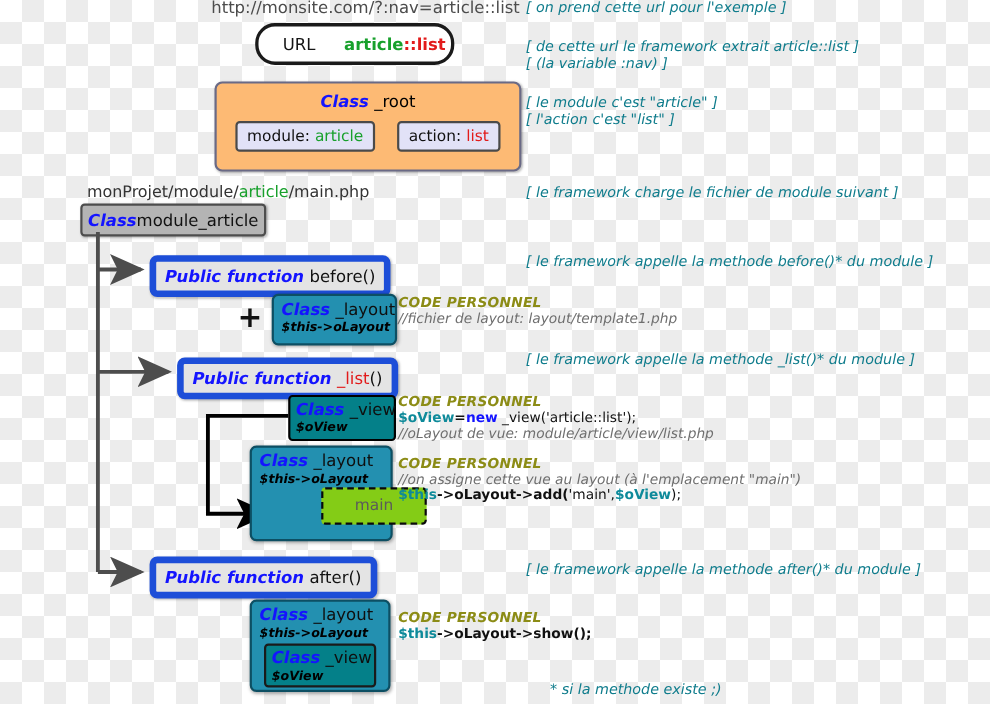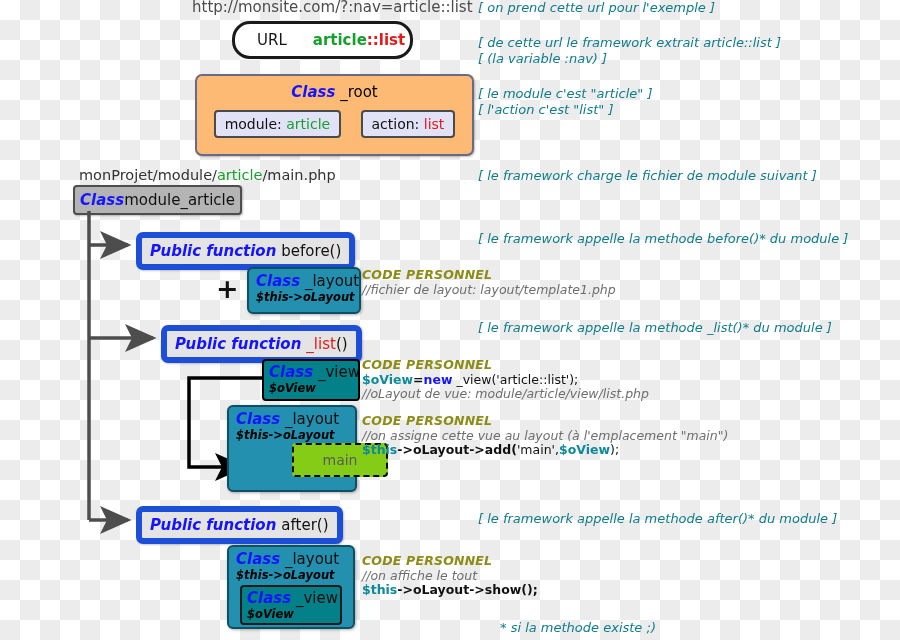--- a/index.html
+++ b/index.html
@@ -231,21 +231,20 @@
 </div>
 
 <div class="abs code" id="code3">
   <div class="hdr">CODE PERSONNEL</div>
   <div class="cmt">//on assigne cette vue au layout (à l'emplacement "main")</div>
   <div><span class="var">$this</span><span class="op">-&gt;oLayout-&gt;add(</span><span class="pl">'main'</span><span class="pl">,</span><span class="var">$oView</span><span class="pl">);</span></div>
 </div>
 
 <div class="abs code" id="code4">
   <div class="hdr">CODE PERSONNEL</div>
-  <div class="cmt">//on affiche le tout</div>
   <div><span class="var">$this</span><span class="op">-&gt;oLayout-&gt;show();</span></div>
 </div>
 
 <div class="abs note" id="note1">[ on prend cette url pour l'exemple ]</div>
 <div class="abs note" id="note2">
   <div>[ de cette url le framework extrait article::list ]</div>
   <div>[ (la variable :nav) ]</div>
 </div>
 <div class="abs note" id="note3">
   <div>[ le module c'est "article" ]</div>

